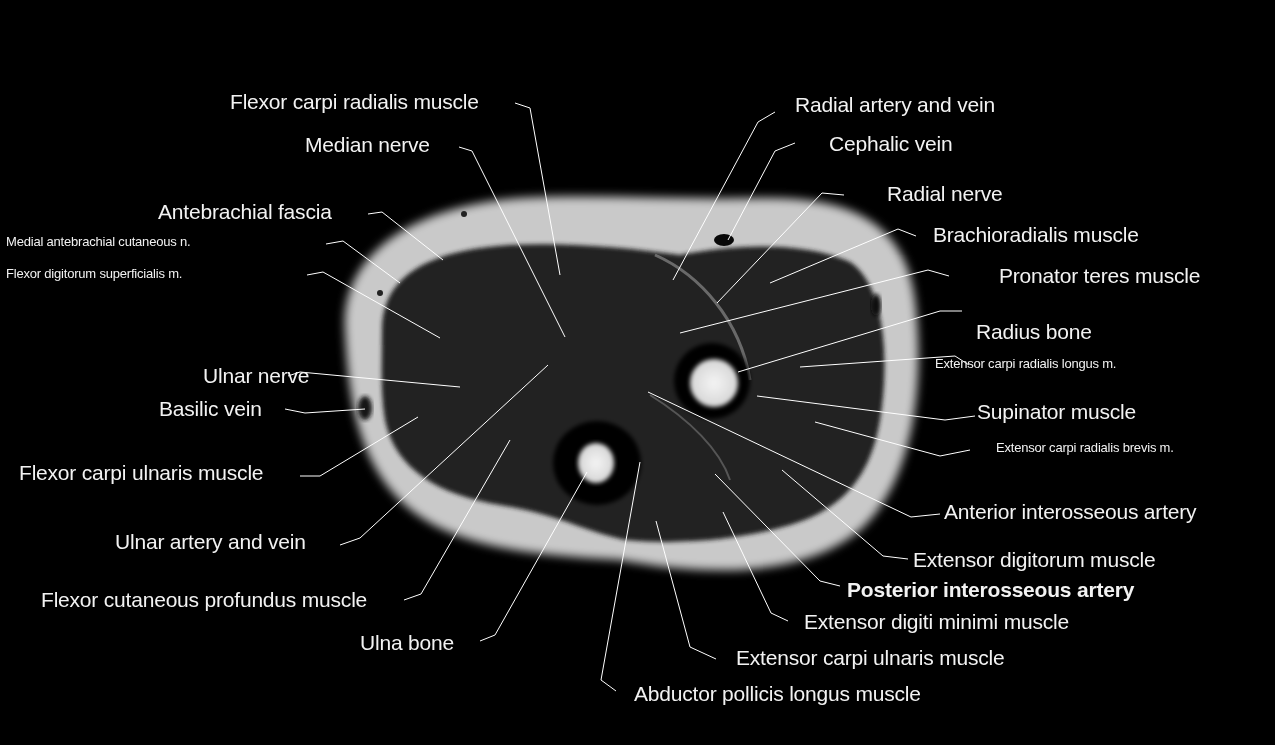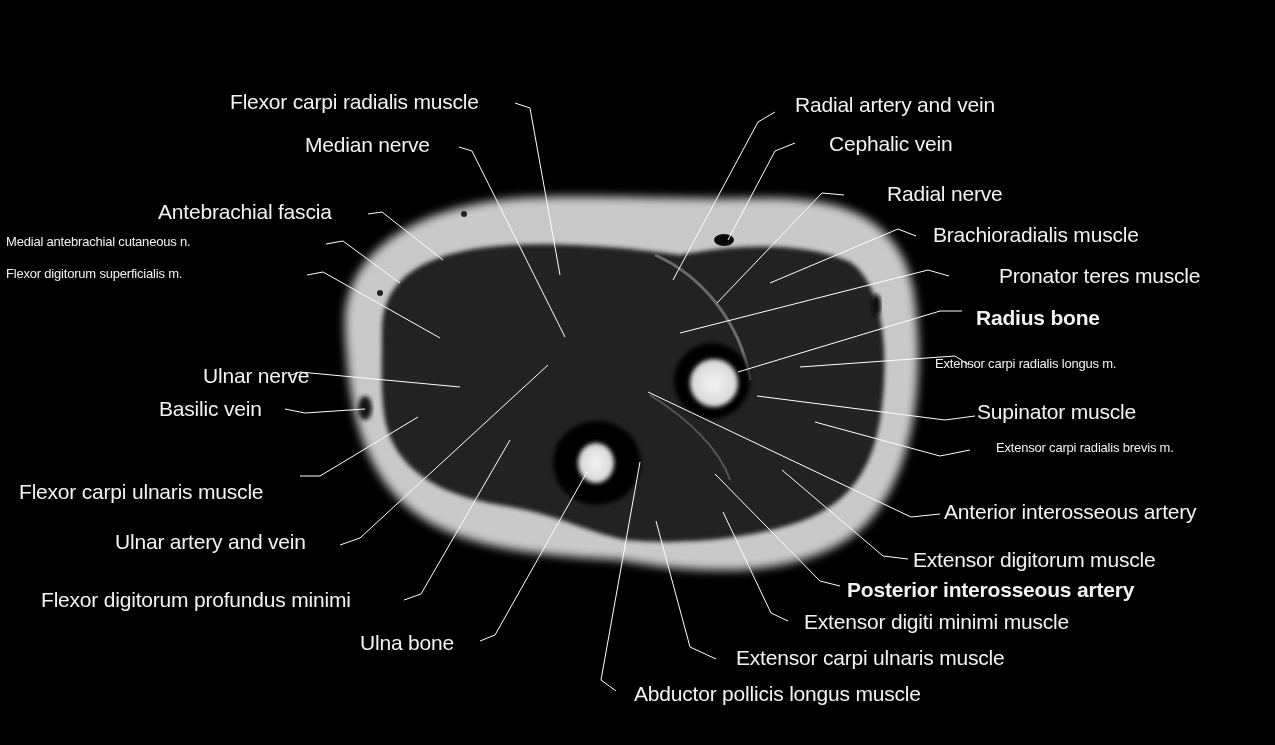--- a/index.html
+++ b/index.html
@@ -75,30 +75,30 @@
       </g>
   </svg>
   <div id="labels">
       <div class="lbl" style="left: 230px; top: 90px;">Flexor carpi radialis muscle</div>
       <div class="lbl" style="left: 305px; top: 133px;">Median nerve</div>
       <div class="lbl" style="left: 158px; top: 200px;">Antebrachial fascia</div>
       <div class="lbl small" style="left: 6px; top: 230px;">Medial antebrachial cutaneous n.</div>
       <div class="lbl small" style="left: 6px; top: 262px;">Flexor digitorum superficialis m.</div>
       <div class="lbl" style="left: 155px; top: 364px; margin-left: 48px;">Ulnar nerve</div>
       <div class="lbl" style="left: 159px; top: 397px;">Basilic vein</div>
-      <div class="lbl" style="left: 19px; top: 461px; margin-top: 19px;">Flexor carpi ulnaris muscle</div>
+      <div class="lbl" style="left: 19px; top: 461px;">Flexor carpi ulnaris muscle</div>
       <div class="lbl" style="left: 115px; top: 530px;">Ulnar artery and vein</div>
-      <div class="lbl" style="left: 41px; top: 588px;">Flexor digitorum profundus minimi</div>
+      <div class="lbl" style="left: 41px; top: 588px;">Flexor cutaneous profundus muscle</div>
       <div class="lbl" style="left: 360px; top: 631px;">Ulna bone</div>
       <div class="lbl" style="left: 795px; top: 93px;">Radial artery and vein</div>
       <div class="lbl" style="left: 829px; top: 132px;">Cephalic vein</div>
       <div class="lbl" style="left: 887px; top: 182px;">Radial nerve</div>
       <div class="lbl" style="left: 933px; top: 223px;">Brachioradialis muscle</div>
       <div class="lbl" style="left: 999px; top: 264px;">Pronator teres muscle</div>
-      <div class="lbl" style="left: 976px; top: 306px; font-weight: bold;">Radius bone</div>
+      <div class="lbl" style="left: 976px; top: 320px;">Radius bone</div>
       <div class="lbl small" style="left: 935px; top: 352px; text-align: right;">Extensor carpi radialis longus m.</div>
       <div class="lbl" style="left: 977px; top: 400px;">Supinator muscle</div>
       <div class="lbl small" style="left: 996px; top: 436px;">Extensor carpi radialis brevis m.</div>
       <div class="lbl" style="left: 944px; top: 500px;">Anterior interosseous artery</div>
       <div class="lbl" style="left: 913px; top: 548px;">Extensor digitorum muscle</div>
       <div class="lbl" style="left: 847px; top: 578px; font-weight: bold;">Posterior interosseous artery</div>
       <div class="lbl" style="left: 804px; top: 610px;">Extensor digiti minimi muscle</div>
       <div class="lbl" style="left: 736px; top: 646px;">Extensor carpi ulnaris muscle</div>
       <div class="lbl" style="left: 634px; top: 682px;">Abductor pollicis longus muscle</div>
     </div>

